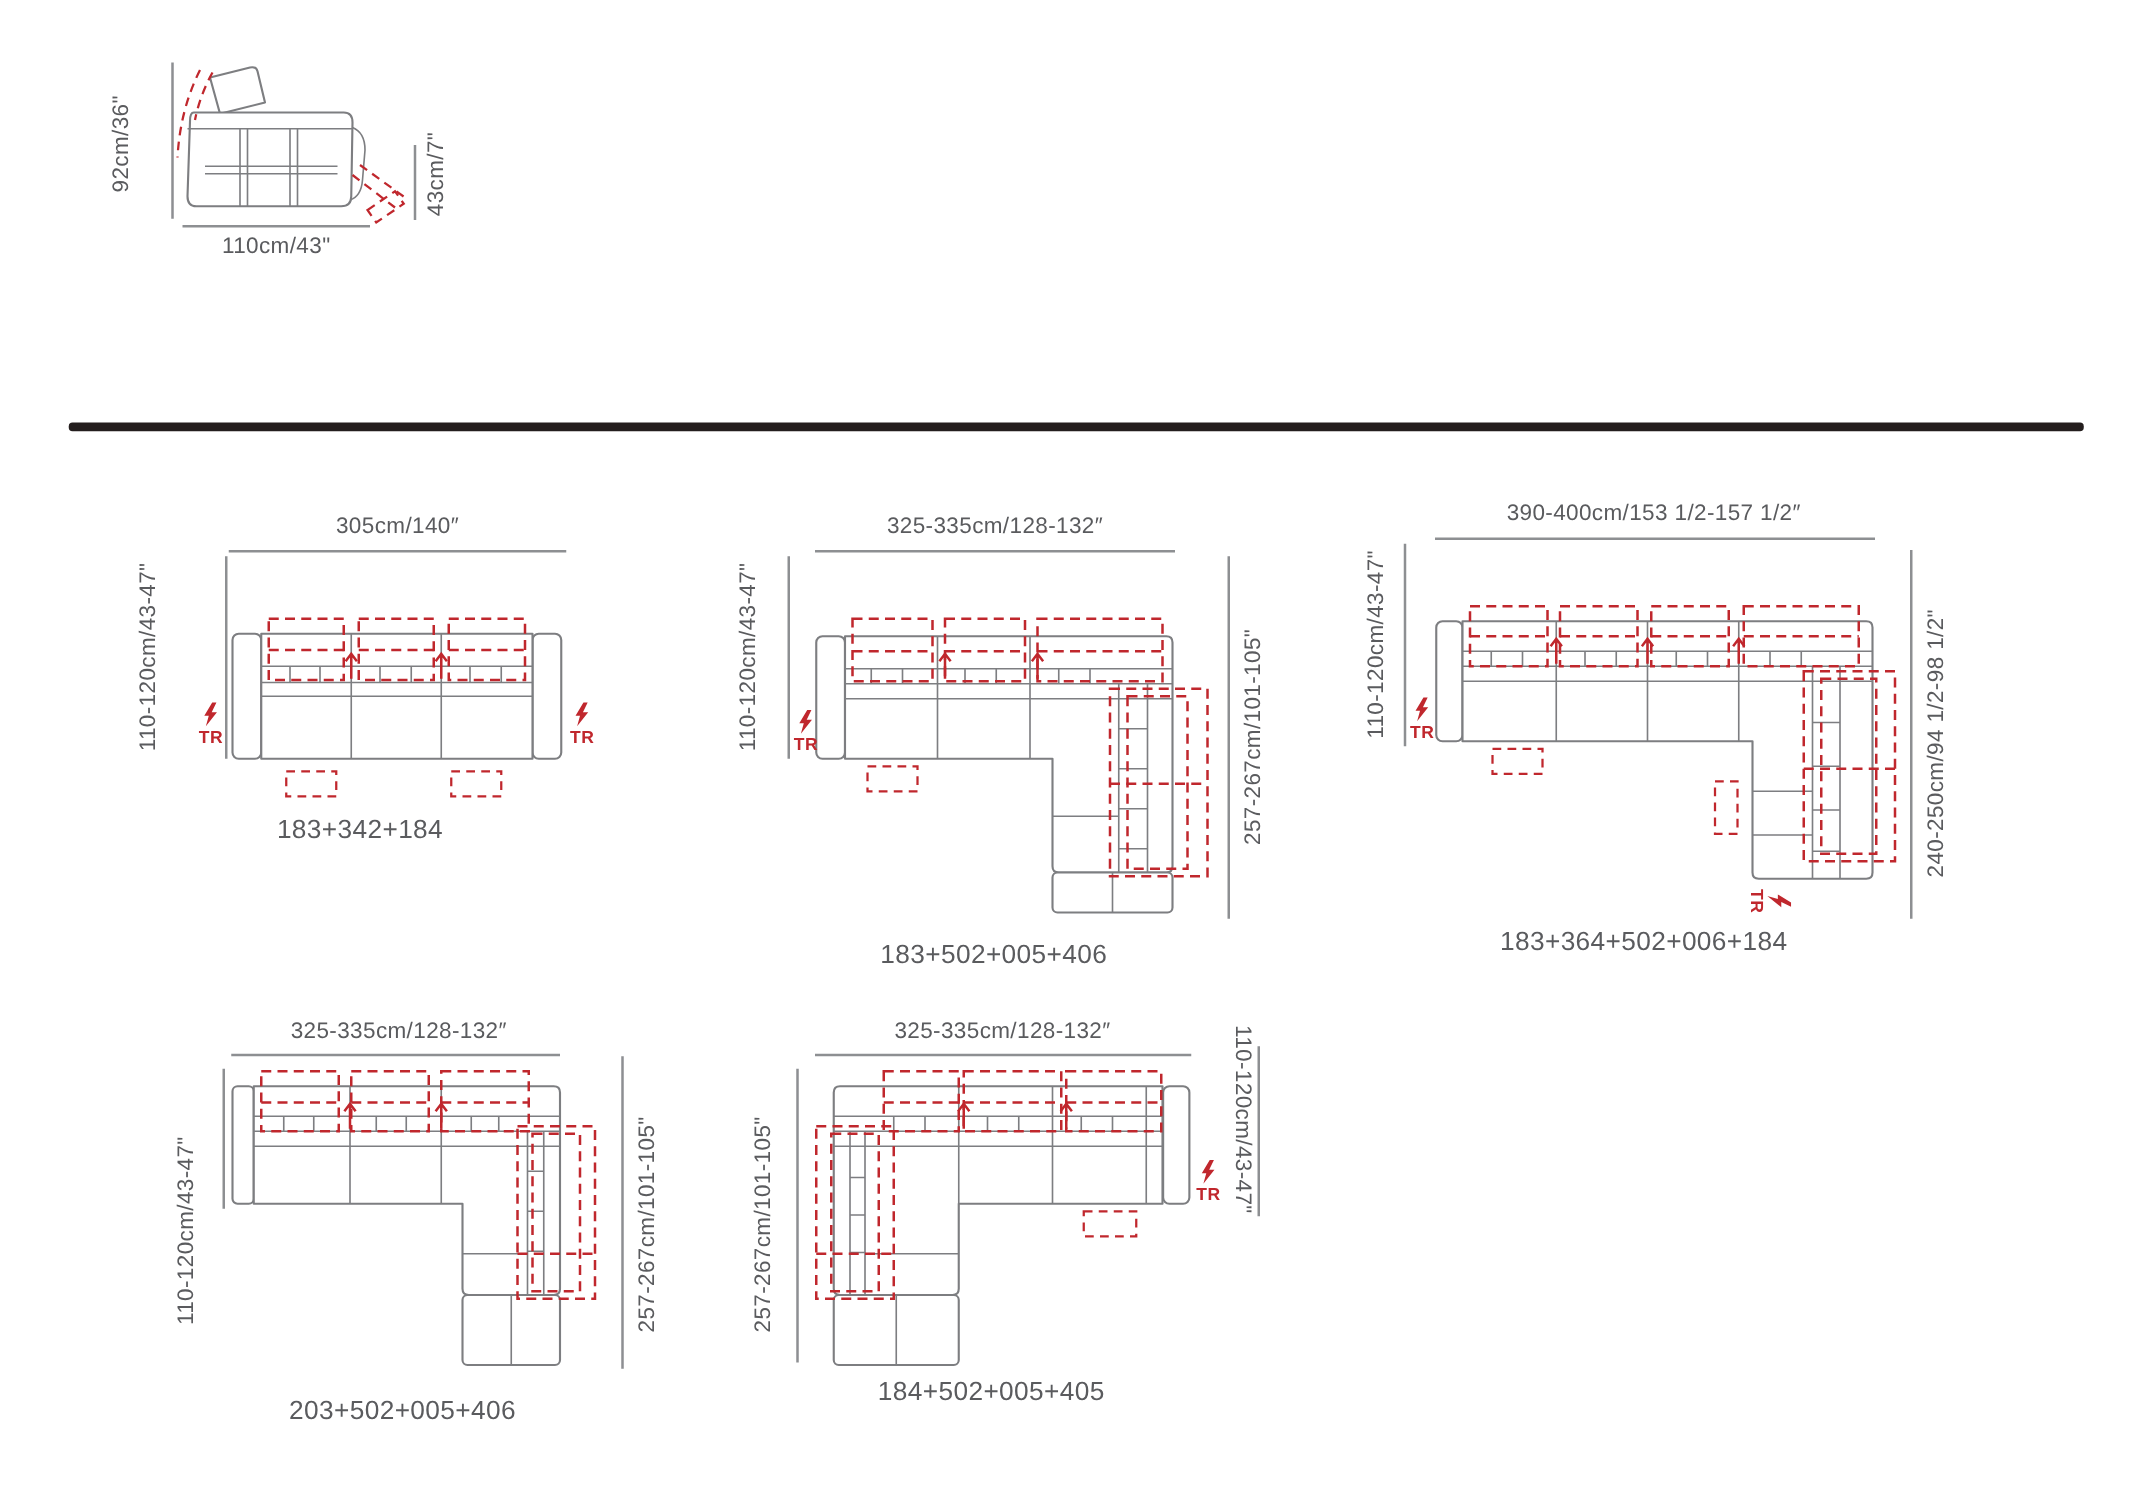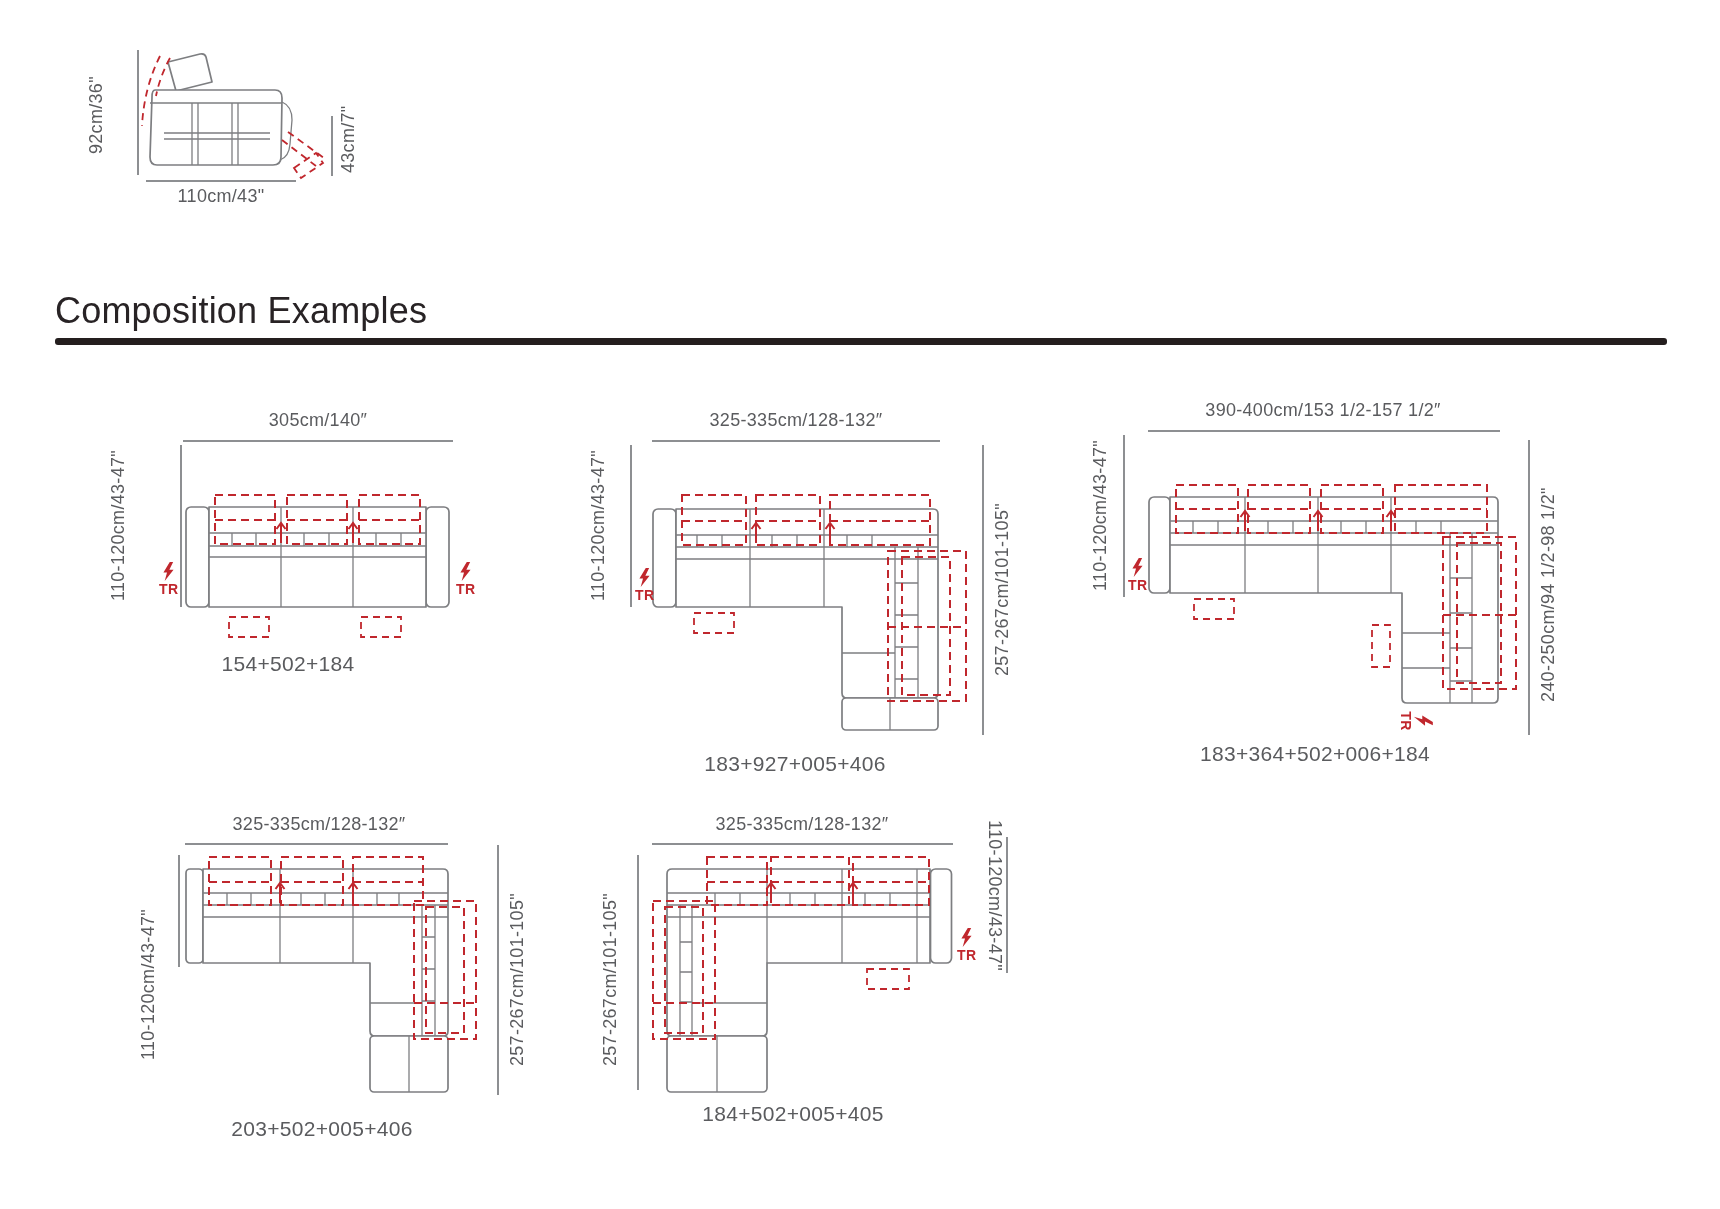--- a/index.html
+++ b/index.html
@@ -50,21 +50,20 @@
       </g>
     </svg>
     <div class="dimtext vtx" style="left:6px;top:20px;height:130px">92cm/36"</div>
     <div class="dline" style="left:57px;top:20px;width:1.5px;height:125px"></div>
     <div class="dimtext vtx" style="left:258px;top:62px;height:95px">43cm/7"</div>
     <div class="dline" style="left:251px;top:86px;width:1.5px;height:60px"></div>
     <div class="dline" style="left:66px;top:150px;width:150px;height:1.5px"></div>
     <div class="dimtext htx" style="left:66px;top:156px;width:150px">110cm/43"</div>
   </div>
 
-  <div class="heading" style="left:55px;top:290px">Composition Examples</div>
   <div class="rule" style="left:55px;top:338px;width:1612px;height:7px"></div>
 
   <div class="comp" style="left:100px;top:400px;width:410px;height:300px">
     <div class="dimtext htx" style="left:68px;top:10px;width:300px">305cm/140″</div>
     <div class="dline" style="left:83px;top:40px;width:270px;height:1.5px"></div>
     <div class="dimtext vtx" style="left:8px;top:45px;height:162px">110-120cm/43-47"</div>
     <div class="dline" style="left:80px;top:45px;width:1.5px;height:162px"></div>
     <svg style="left:85px;top:93px" width="265" height="148" viewBox="0 0 265 148">
       <g>
         <rect class="s" x="1" y="14" width="23" height="100" rx="5"></rect>
@@ -89,21 +88,21 @@
           <path d="M7.2 0 L1.2 10 H4.6 L2.4 18 L10.8 7.4 H6.8 L10.4 0 Z" fill="#c0272d"></path>
         </svg>
       <span>TR</span>
     </div>
     <div class="tr" style="left:356px;top:162px">
       <svg style="position:static" width="13" height="19" viewBox="0 0 12 18">
           <path d="M7.2 0 L1.2 10 H4.6 L2.4 18 L10.8 7.4 H6.8 L10.4 0 Z" fill="#c0272d"></path>
         </svg>
       <span>TR</span>
     </div>
-    <div class="dimtext code" style="left:68px;top:252px;width:240px">154+502+184</div>
+    <div class="dimtext code" style="left:68px;top:252px;width:240px">183+342+184</div>
   </div>
 
   <div class="comp" style="left:540px;top:400px;width:480px;height:400px">
     <div class="dimtext htx" style="left:106px;top:10px;width:300px">325-335cm/128-132″</div>
     <div class="dline" style="left:112px;top:40px;width:288px;height:1.5px"></div>
     <div class="dimtext vtx" style="left:48px;top:45px;height:162px">110-120cm/43-47"</div>
     <div class="dline" style="left:90px;top:45px;width:1.5px;height:162px"></div>
     <div class="dimtext vtx" style="left:452px;top:90px;height:200px">257-267cm/101-105"</div>
     <div class="dline" style="left:442px;top:45px;width:1.5px;height:290px"></div>
     <svg style="left:112px;top:93px" width="336" height="245" viewBox="0 0 336 245">
@@ -130,21 +129,21 @@
         <path class="r" d="M236 134 H314"></path>
         <rect class="r2" x="42" y="120" width="40" height="20"></rect>
       </g>
     </svg>
     <div class="tr" style="left:95px;top:168px">
       <svg style="position:static" width="13" height="19" viewBox="0 0 12 18">
           <path d="M7.2 0 L1.2 10 H4.6 L2.4 18 L10.8 7.4 H6.8 L10.4 0 Z" fill="#c0272d"></path>
         </svg>
       <span>TR</span>
     </div>
-    <div class="dimtext code" style="left:105px;top:352px;width:300px">183+927+005+406</div>
+    <div class="dimtext code" style="left:105px;top:352px;width:300px">183+502+005+406</div>
   </div>
 
   <div class="comp" style="left:990px;top:390px;width:580px;height:400px">
     <div class="dimtext htx" style="left:183px;top:10px;width:300px">390-400cm/153 1/2-157 1/2″</div>
     <div class="dline" style="left:158px;top:40px;width:352px;height:1.5px"></div>
     <div class="dimtext vtx" style="left:100px;top:45px;height:162px">110-120cm/43-47"</div>
     <div class="dline" style="left:133px;top:45px;width:1.5px;height:162px"></div>
     <div class="dimtext vtx" style="left:548px;top:95px;height:220px">240-250cm/94 1/2-98 1/2"</div>
     <div class="dline" style="left:538px;top:50px;width:1.5px;height:295px"></div>
     <svg style="left:158px;top:93px" width="378" height="232" viewBox="0 0 378 232">

